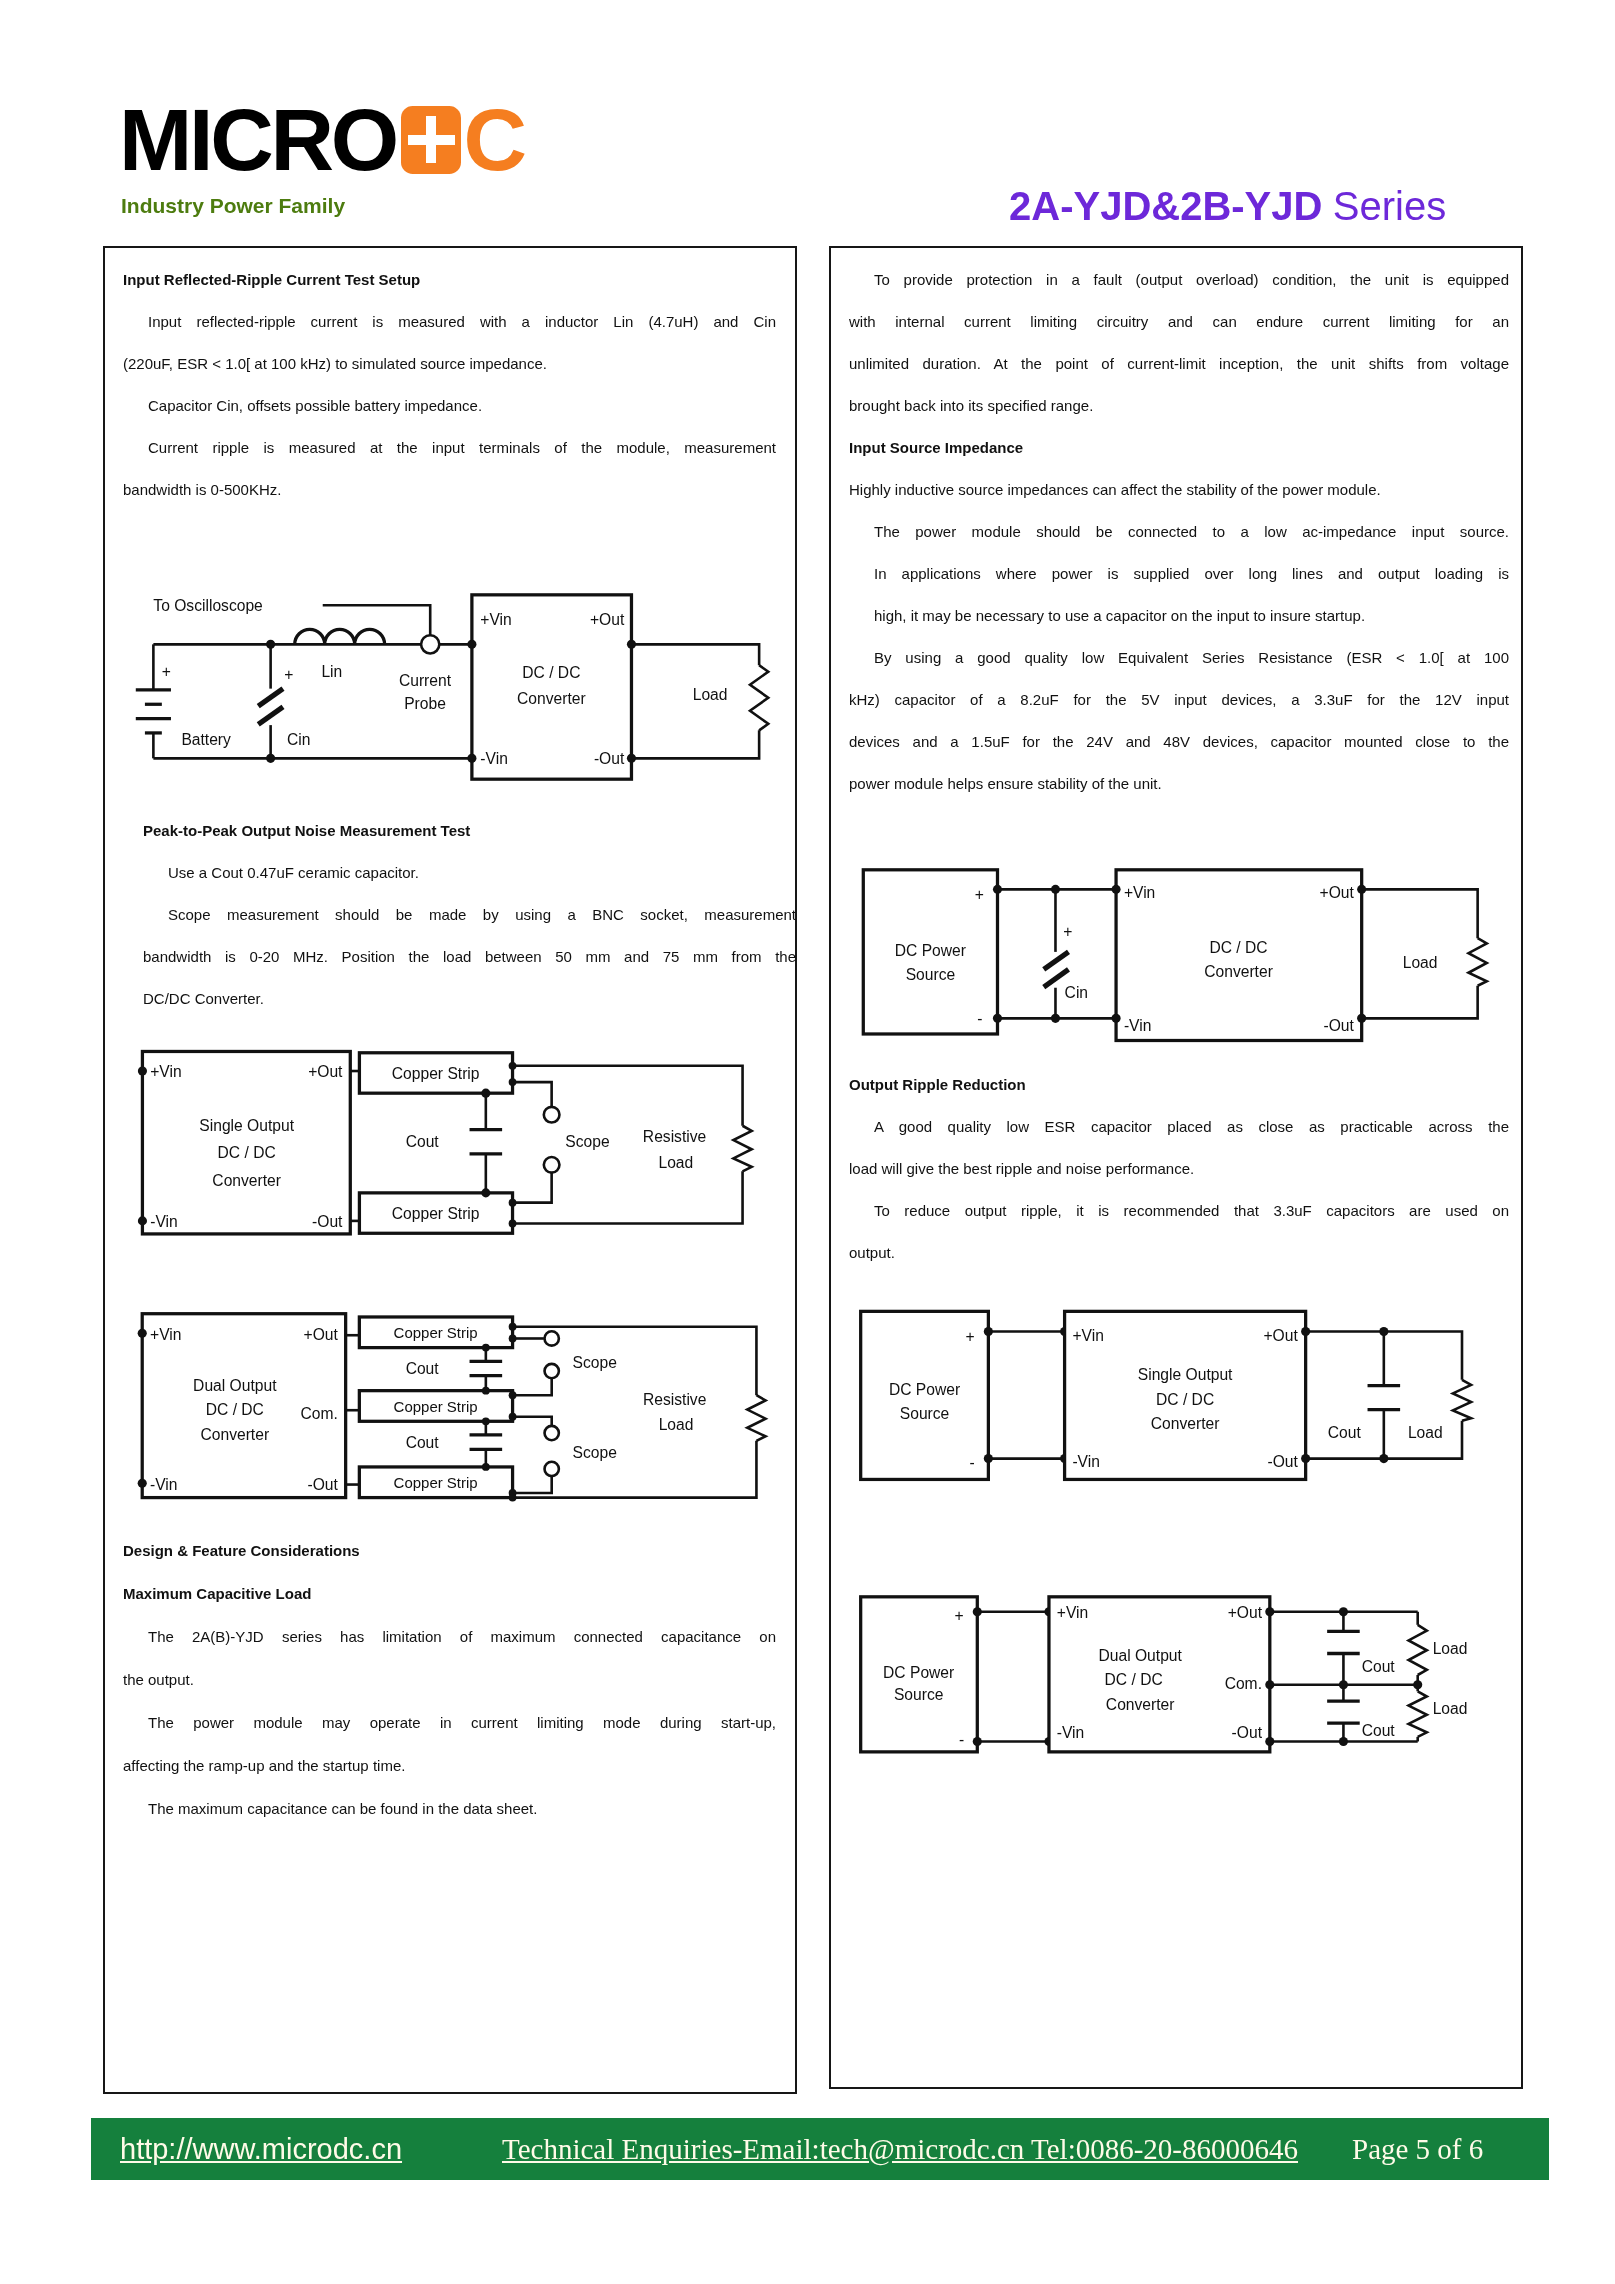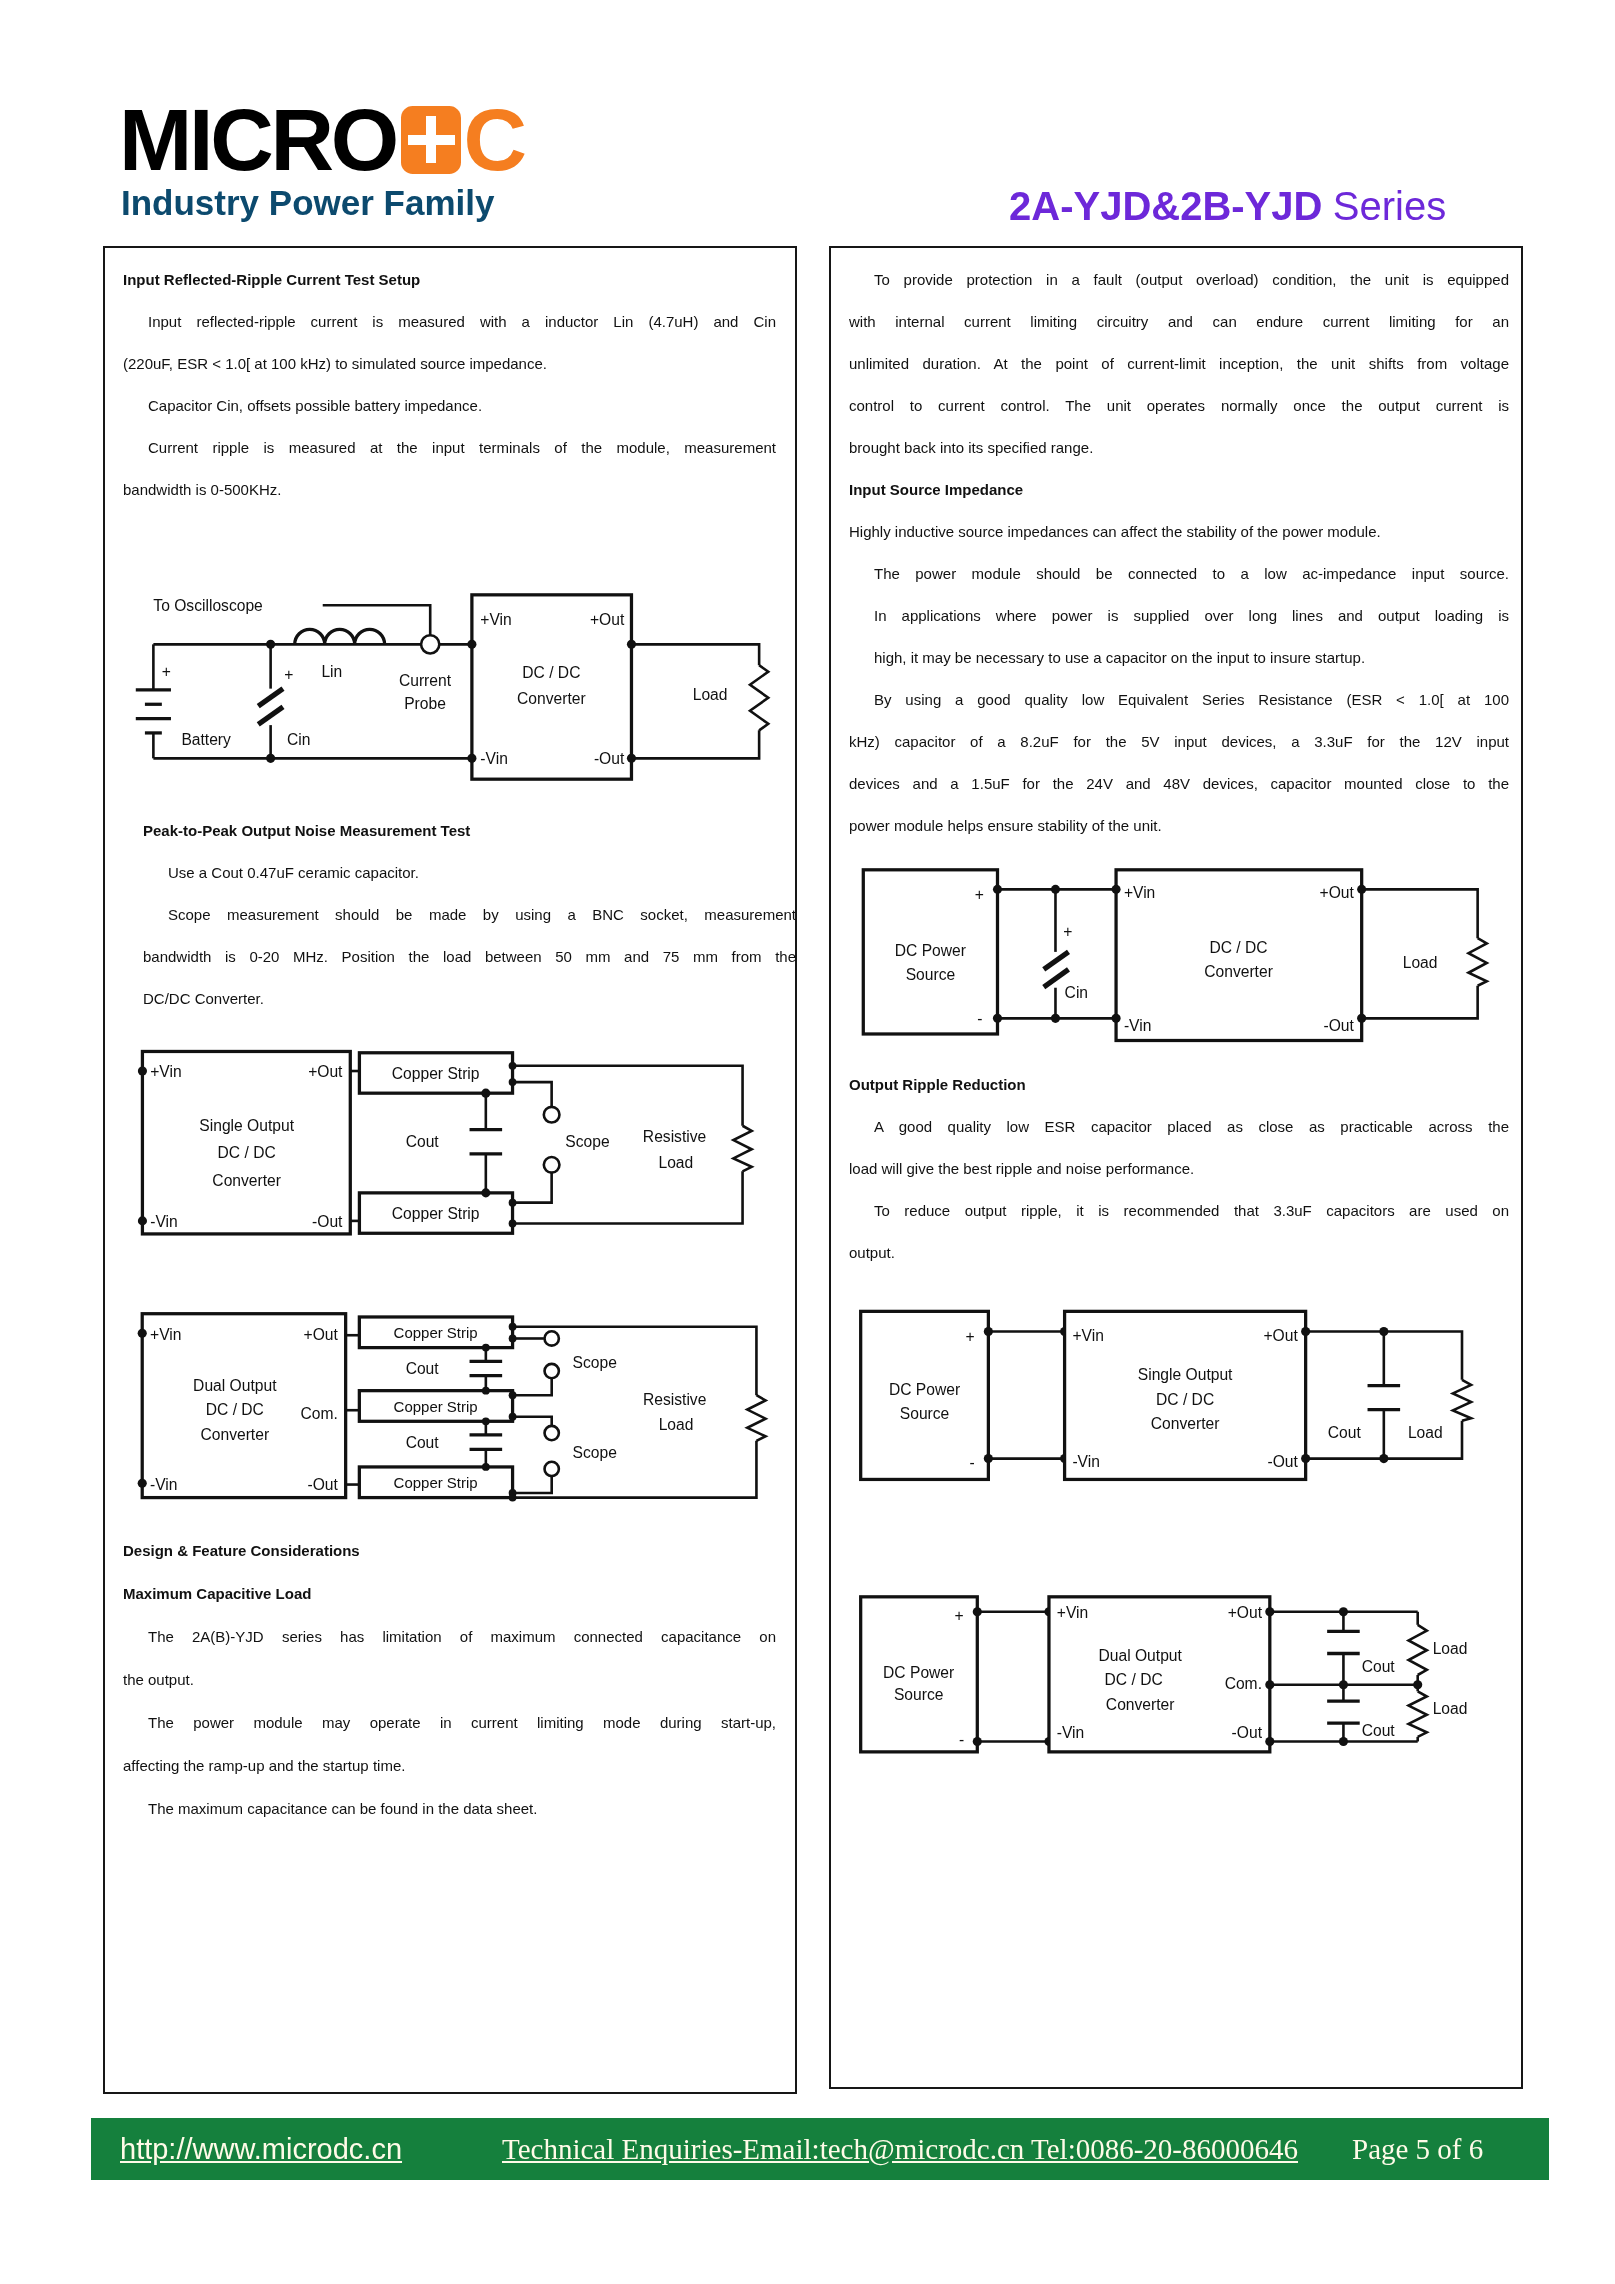--- a/index.html
+++ b/index.html
@@ -6,21 +6,21 @@
   .page{position:relative;width:1616px;height:2284px;background:#ffffff;
         font-family:"Liberation Sans",sans-serif;color:#111;overflow:hidden;}
 
   
   .logo{position:absolute;left:119px;top:103px;height:73px;display:flex;align-items:center;}
   .logo-micro{font-size:88px;font-weight:700;letter-spacing:-3.3px;line-height:65px;color:#000000;}
   .logo-d{position:relative;width:60px;height:68px;margin-left:5.2px;background:#F57E20;border-radius:11.7px;}
   .logo-d::before{content:"";position:absolute;left:25px;top:10.4px;width:10.4px;height:47px;background:#fff;}
   .logo-d::after{content:"";position:absolute;left:6.5px;top:29px;width:47px;height:10.4px;background:#fff;}
   .logo-c{font-size:88px;font-weight:700;line-height:65px;color:#F57E20;margin-left:2.6px;}
-  .tagline{position:absolute;left:121px;top:183px;font-size:35px;font-weight:700;color:#0c4a6e;}
+  .tagline{position:absolute;left:121px;top:194px;font-size:21px;font-weight:700;color:#4d7c0f;}
   .series{position:absolute;left:1009px;top:184px;font-size:40px;color:#6d28d9;white-space:nowrap;}
   .series .sb{font-weight:700;}
   .series .sr{font-weight:400;margin-left:10.4px;}
 
   
   .box{position:absolute;border:2.6px solid #161616;background:#fff;box-sizing:border-box;}
   .box-left{left:103px;top:246px;width:694px;height:1848px;}
   .box-right{left:829px;top:246px;width:694px;height:1843px;}
 
   
@@ -247,21 +247,20 @@
     <div class="ln">the output.</div>
     <div class="ln ind j">The power module may operate in current limiting mode during start-up,</div>
     <div class="ln">affecting the ramp-up and the startup time.</div>
     <div class="ln ind">The maximum capacitance can be found in the data sheet.</div>
   </div>
 
   <div class="col" style="left:849px;top:259px;width:660px;">
     <div class="ln ind j">To provide protection in a fault (output overload) condition, the unit is equipped</div>
     <div class="ln j">with internal current limiting circuitry and can endure current limiting for an</div>
     <div class="ln j">unlimited duration. At the point of current-limit inception, the unit shifts from voltage</div>
-    <div class="ln j">control to current control. The unit operates normally once the output current is</div>
     <div class="ln">brought back into its specified range.</div>
     <div class="ln b">Input Source Impedance</div>
     <div class="ln">Highly inductive source impedances can affect the stability of the power module.</div>
     <div class="ln ind j">The power module should be connected to a low ac-impedance input source.</div>
     <div class="ln ind j">In applications where power is supplied over long lines and output loading is</div>
     <div class="ln ind">high, it may be necessary to use a capacitor on the input to insure startup.</div>
     <div class="ln ind j">By using a good quality low Equivalent Series Resistance (ESR &lt; 1.0[ at 100</div>
     <div class="ln j">kHz) capacitor of a 8.2uF for the 5V input devices, a 3.3uF for the 12V input</div>
     <div class="ln j">devices and a 1.5uF for the 24V and 48V devices, capacitor mounted close to the</div>
     <div class="ln">power module helps ensure stability of the unit.</div>

